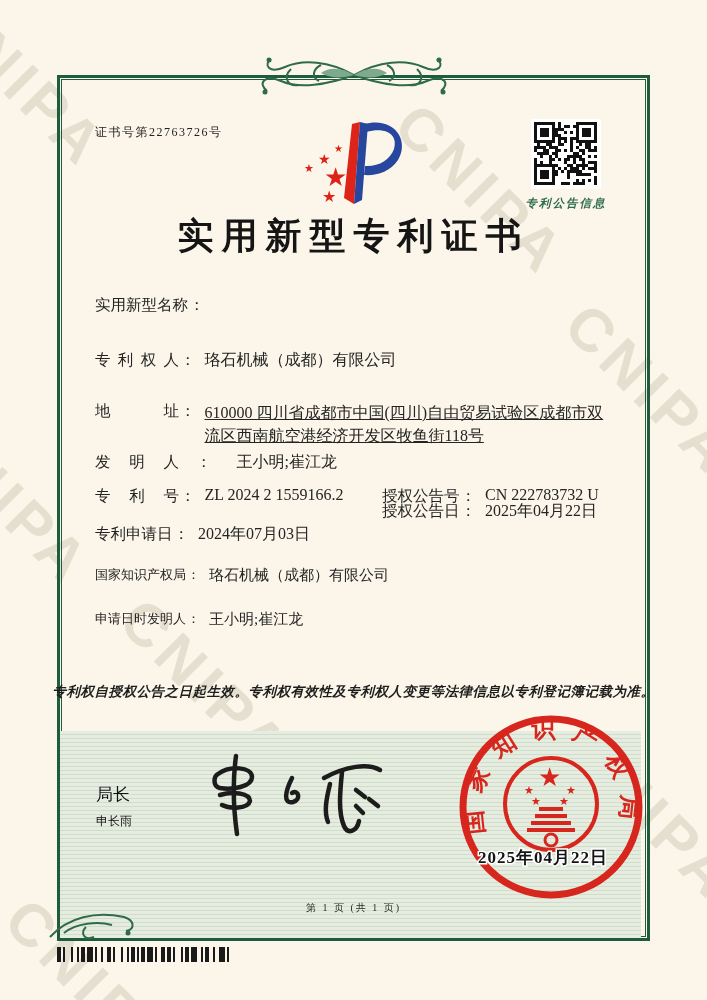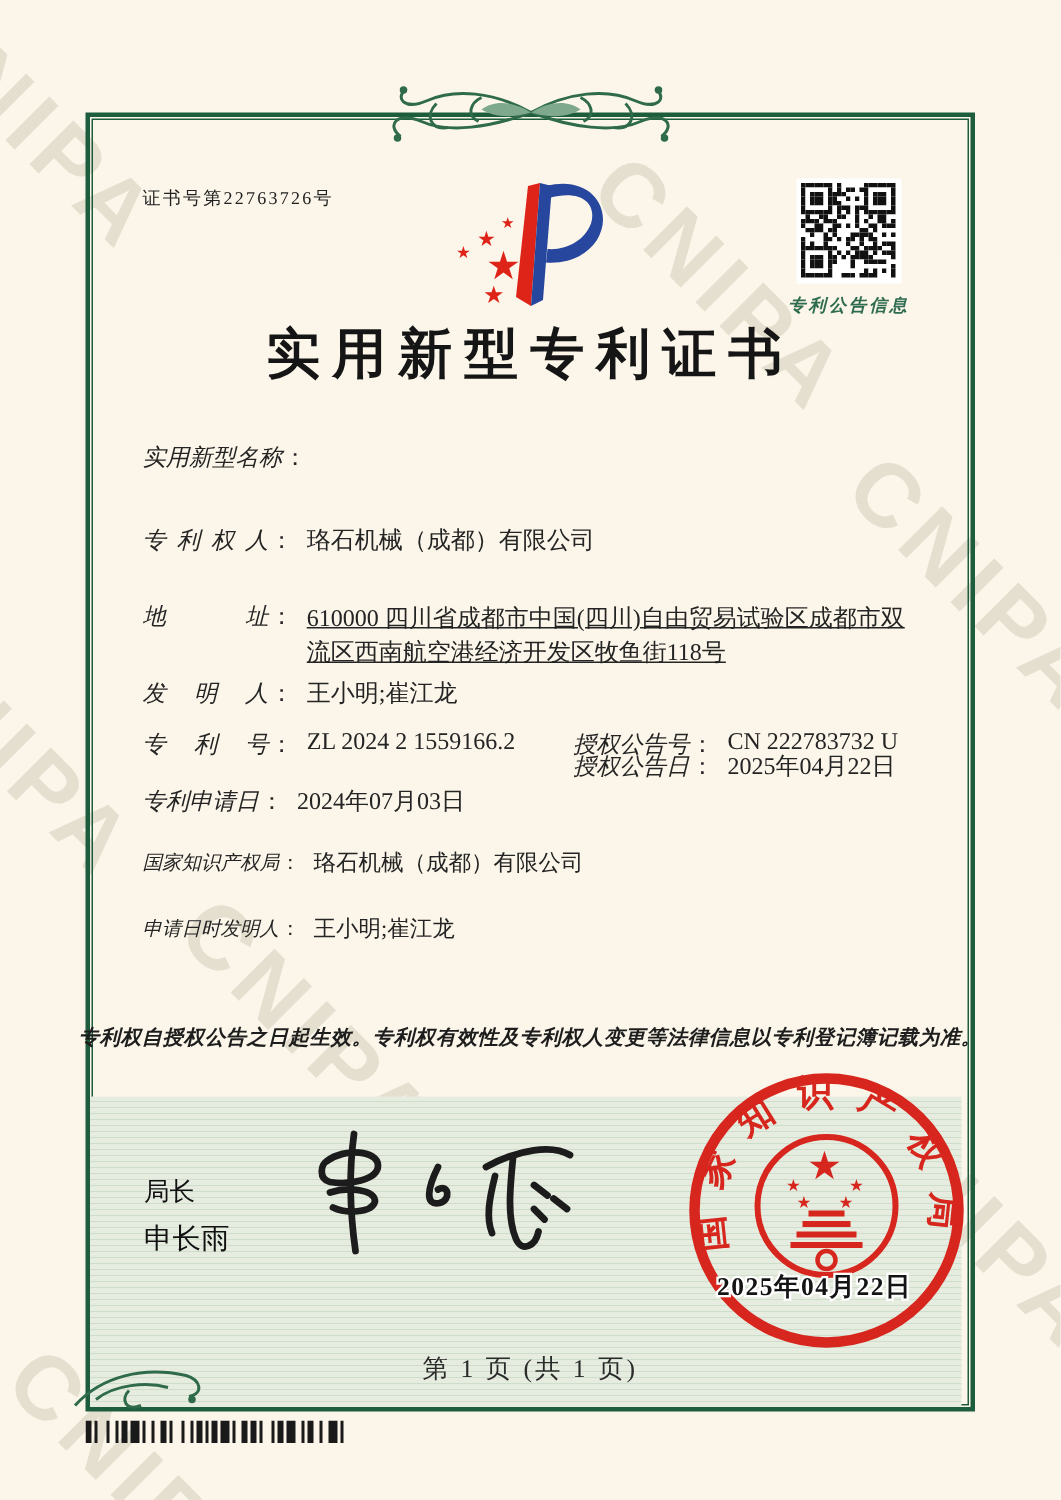--- a/index.html
+++ b/index.html
@@ -40,21 +40,21 @@
     position:absolute; left:506px; top:196px; width:120px; text-align:center;
     font-size:11.5px; letter-spacing:2px; color:#2f6b4f; font-style:italic; font-weight:bold;
   }
   .title{
     position:absolute; left:0; top:212px; width:707px; text-align:center;
     font-size:36px; font-weight:bold; letter-spacing:8px; color:#151515;
   }
   
   .row{position:absolute; left:95px; display:flex; align-items:flex-start;
     font-size:15.5px; color:#242424; white-space:nowrap;}
-  .row .lbl{white-space:nowrap;font-style:italic;}
+  .row .lbl{white-space:nowrap;}
   .row .j{display:inline-block; width:84px; text-align:justify; text-align-last:justify;}
   .row .colon{margin-left:1px;}
   .row .val{margin-left:9px; font-size:16px;}
   .row.small{font-size:13px;}
   .row.small .val{font-size:15px;}
   .row2col{left:382px;}
   .val-addr{line-height:23px; white-space:normal;text-decoration:underline;}
   
   .statement{
     position:absolute; left:0; top:678px; width:707px; text-align:center;
@@ -62,26 +62,26 @@
     line-height:27px; letter-spacing:0.5px;
   }
   
   .band{
     position:absolute; left:60px; top:731px; width:581px; height:207px;
     background:repeating-linear-gradient(0deg,#e6ecdf 0 3px,#cfdecb 3px 4px);
   }
   .sig-title{position:absolute; left:96px; top:783px;
     font-family:"Liberation Sans","DejaVu Sans",sans-serif; font-size:17px; color:#111;}
   .sig-name{position:absolute; left:96px; top:813px;
-    font-family:"Liberation Sans","DejaVu Sans",sans-serif; font-size:19px; color:#111;}
+    font-family:"Liberation Sans","DejaVu Sans",sans-serif; font-size:12px; color:#111;}
   .sig-hand{position:absolute; left:200px; top:748px;}
   .seal{position:absolute; left:452px; top:710px;}
   .footer{
     position:absolute; left:0; top:901px; width:707px; text-align:center;
-    font-size:17px; letter-spacing:2px; color:#2a2a2a;
+    font-size:10px; letter-spacing:2px; color:#2a2a2a;
   }
   
   .orn-top{position:absolute; left:233px; top:51px; z-index:3;}
   .orn-bottom{position:absolute; left:46px; top:903px; z-index:3;}
   
   .barcode{
     position:absolute; left:57px; top:947px; height:15px; width:212px;
     display:flex; overflow:hidden; z-index:2;
   }
   .barcode i{display:block; height:100%;}
@@ -582,21 +582,21 @@
 
     <div class="row" style="top:401px;">
       <span class="lbl j">地址</span>
         <span class="colon">：</span>
       <span class="val val-addr">
         <div>610000 四川省成都市中国(四川)自由贸易试验区成都市双</div>
         <div>流区西南航空港经济开发区牧鱼街118号</div>
       </span>
     </div>
 
-    <div class="row" style="top:452px;">
+    <div class="row" style="top:452px;gap:16px;">
       <span class="lbl j">发明人</span>
         <span class="colon">：</span>
       <span class="val">王小明;崔江龙</span>
     </div>
 
     <div class="row" style="top:486px;">
       <span class="lbl j">专利号</span>
         <span class="colon">：</span>
       <span class="val">ZL 2024 2 1559166.2</span>
     </div>

